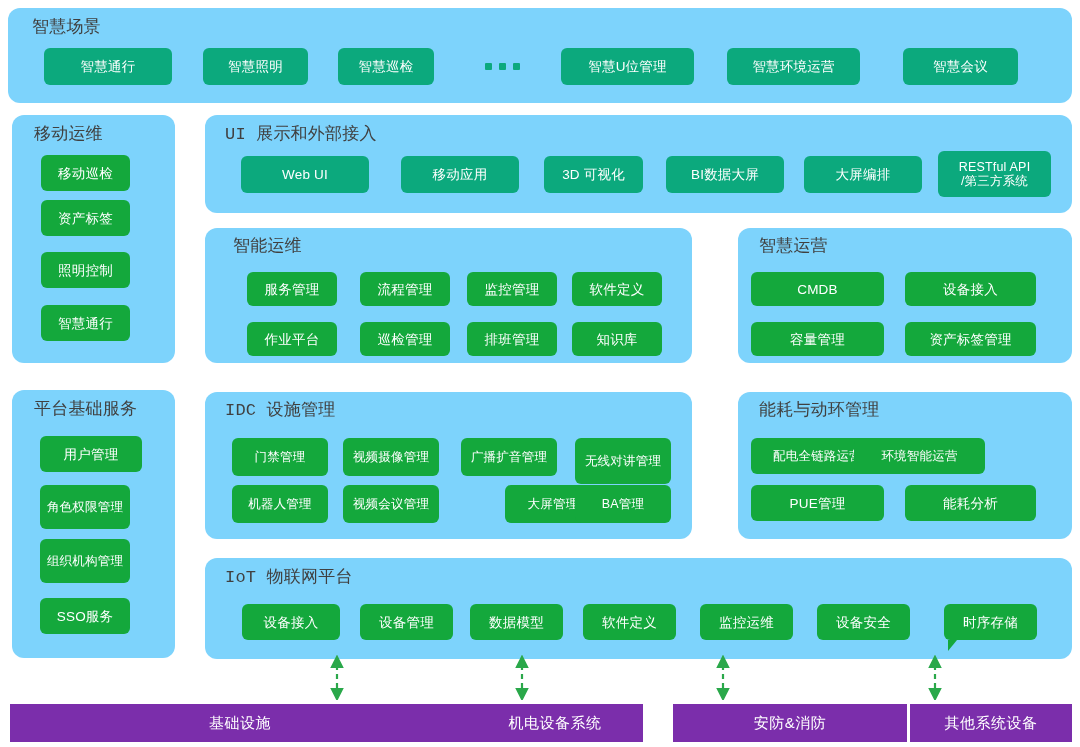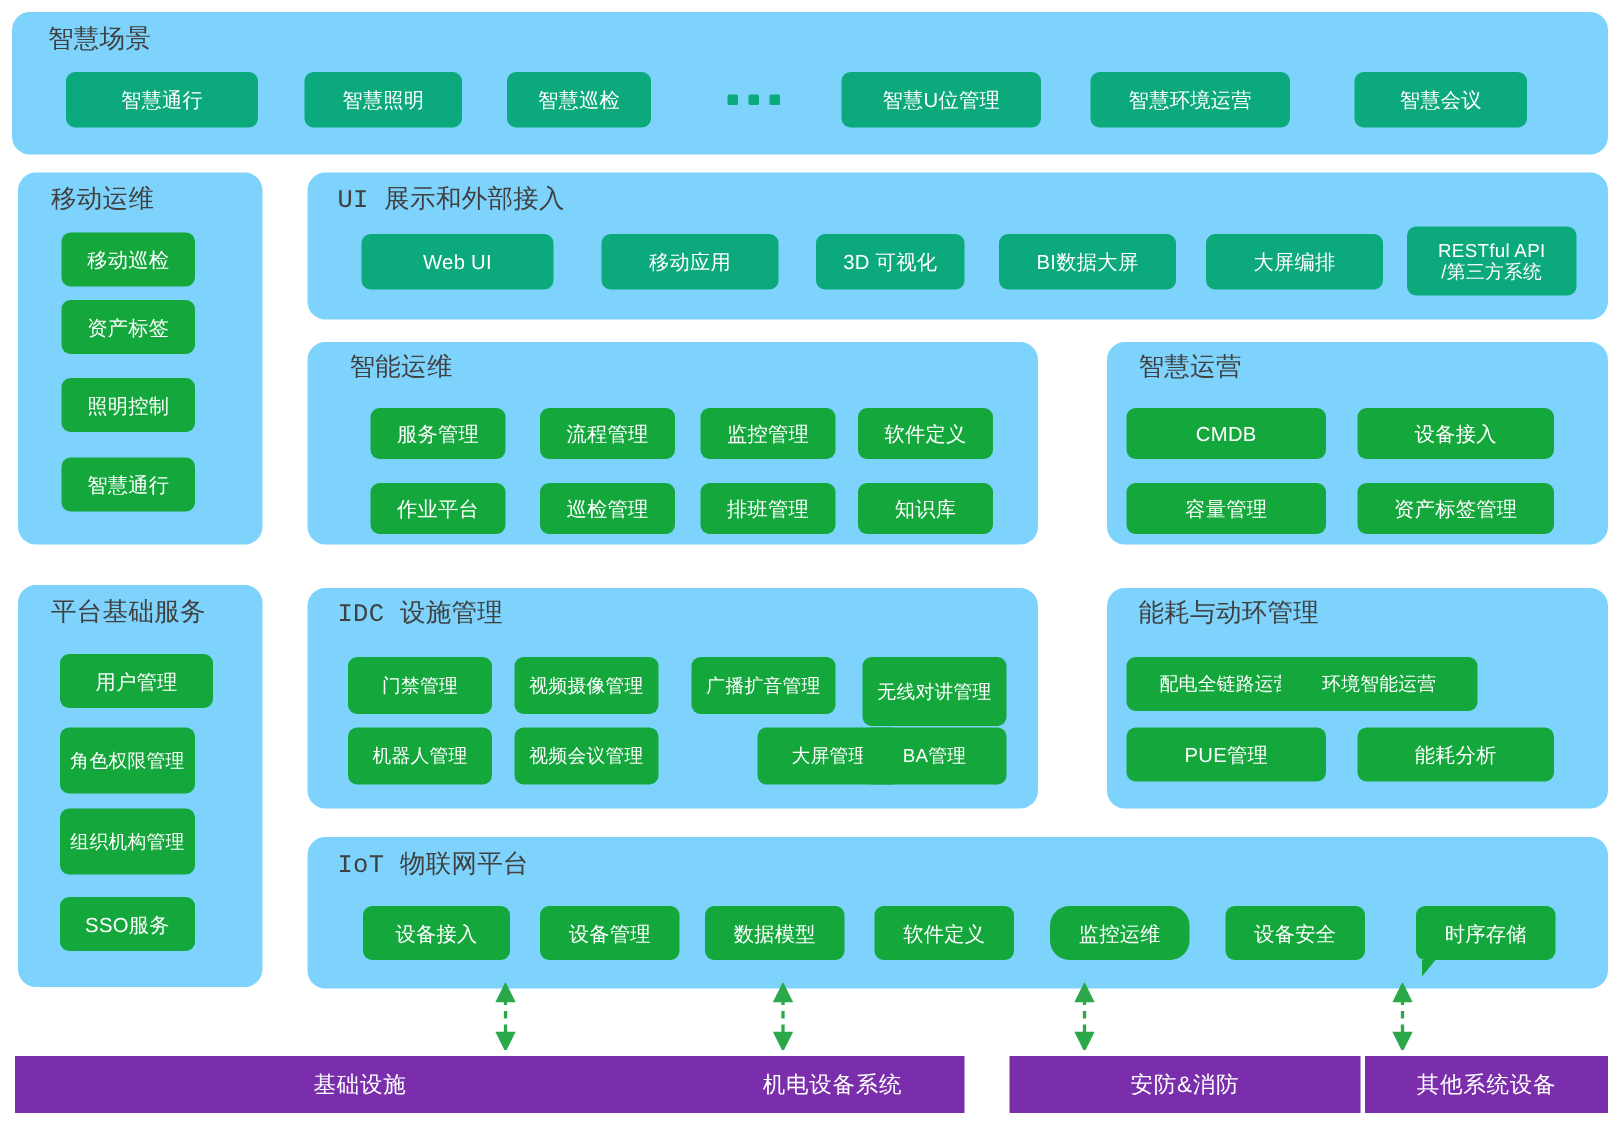--- a/index.html
+++ b/index.html
@@ -155,21 +155,21 @@
 <div class="chip green" style="left:751px;top:485px;width:133px;height:36px;">PUE管理</div>
 <div class="chip green" style="left:905px;top:485px;width:131px;height:36px;">能耗分析</div>
 
 <div class="panel" style="left:205px;top:558px;width:867px;height:101px;">
   <div class="panel-title" style="left:20px;top:10px;">IoT 物联网平台</div>
 </div>
 <div class="chip green" style="left:242px;top:604px;width:98px;height:36px;">设备接入</div>
 <div class="chip green" style="left:360px;top:604px;width:93px;height:36px;">设备管理</div>
 <div class="chip green" style="left:470px;top:604px;width:93px;height:36px;">数据模型</div>
 <div class="chip green" style="left:583px;top:604px;width:93px;height:36px;">软件定义</div>
-<div class="chip green" style="left:700px;top:604px;width:93px;height:36px;border-radius:13px;">监控运维</div>
+<div class="chip green" style="left:700px;top:604px;width:93px;height:36px;">监控运维</div>
 <div class="chip green" style="left:817px;top:604px;width:93px;height:36px;">设备安全</div>
 <div class="chip green" style="left:944px;top:604px;width:93px;height:36px;">时序存储</div>
 <div class="tail" style="left:948px;top:640px;"></div>
 
 <svg class="arrow" style="left:0;top:655px;width:1080px;height:45px;" viewBox="0 0 1080 45">
   <g stroke="#2aa84a" stroke-width="2.2" fill="#2aa84a">
     <line x1="337" y1="10" x2="337" y2="36" stroke-dasharray="5,4"></line>
     <polygon points="337,2 332,12 342,12"></polygon>
     <polygon points="337,44 332,34 342,34"></polygon>
 

